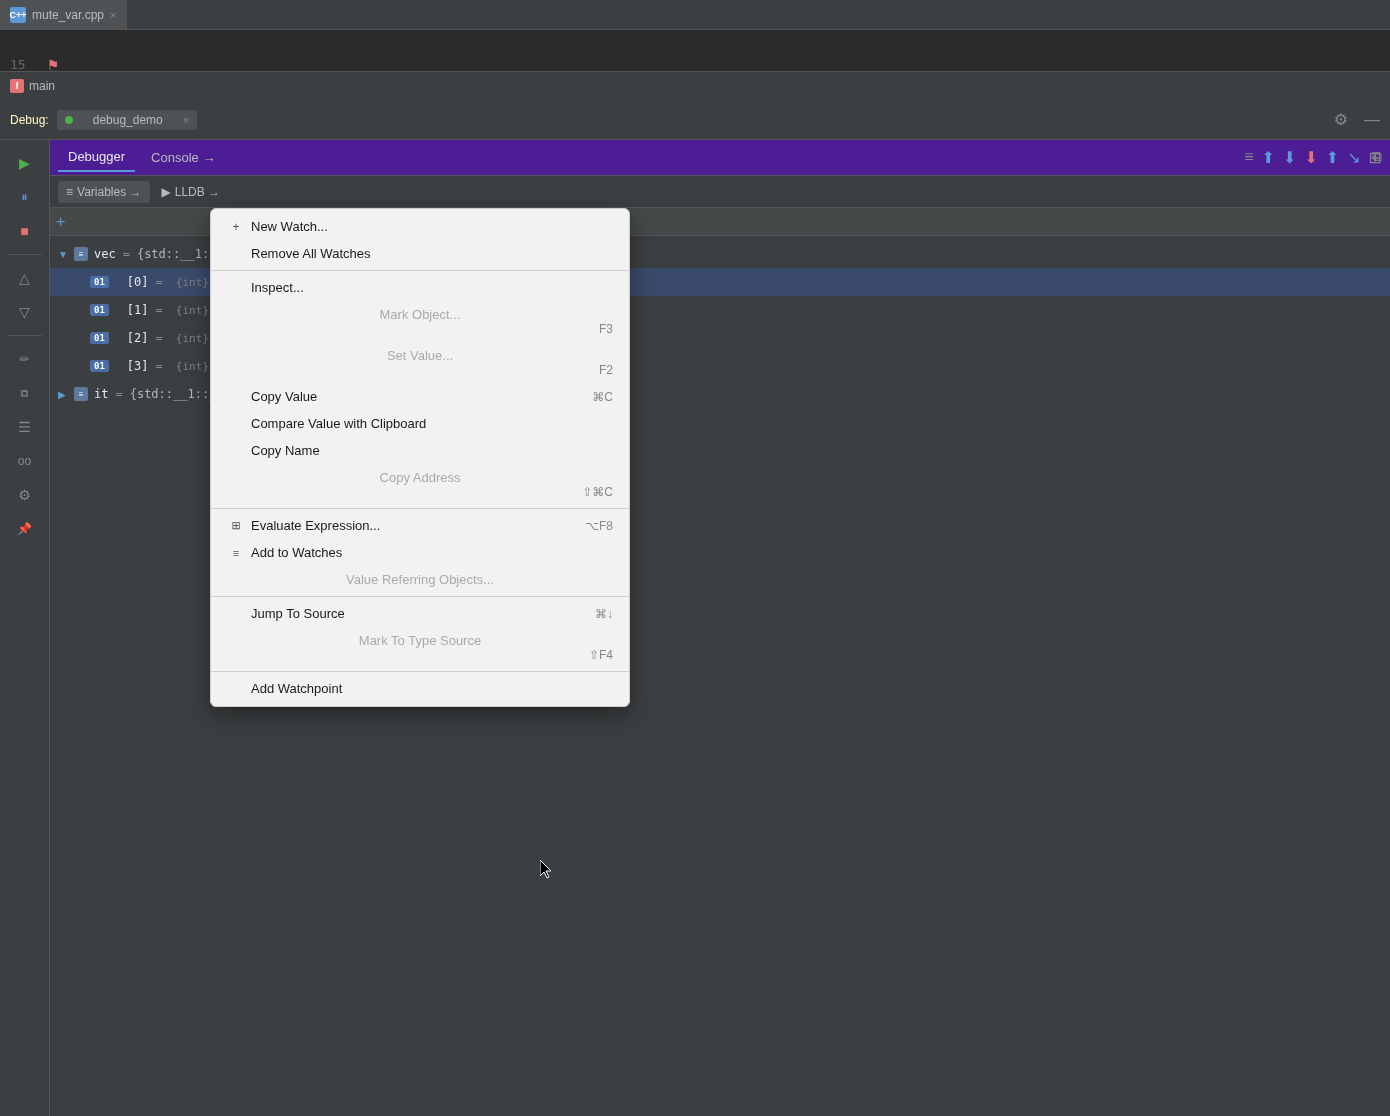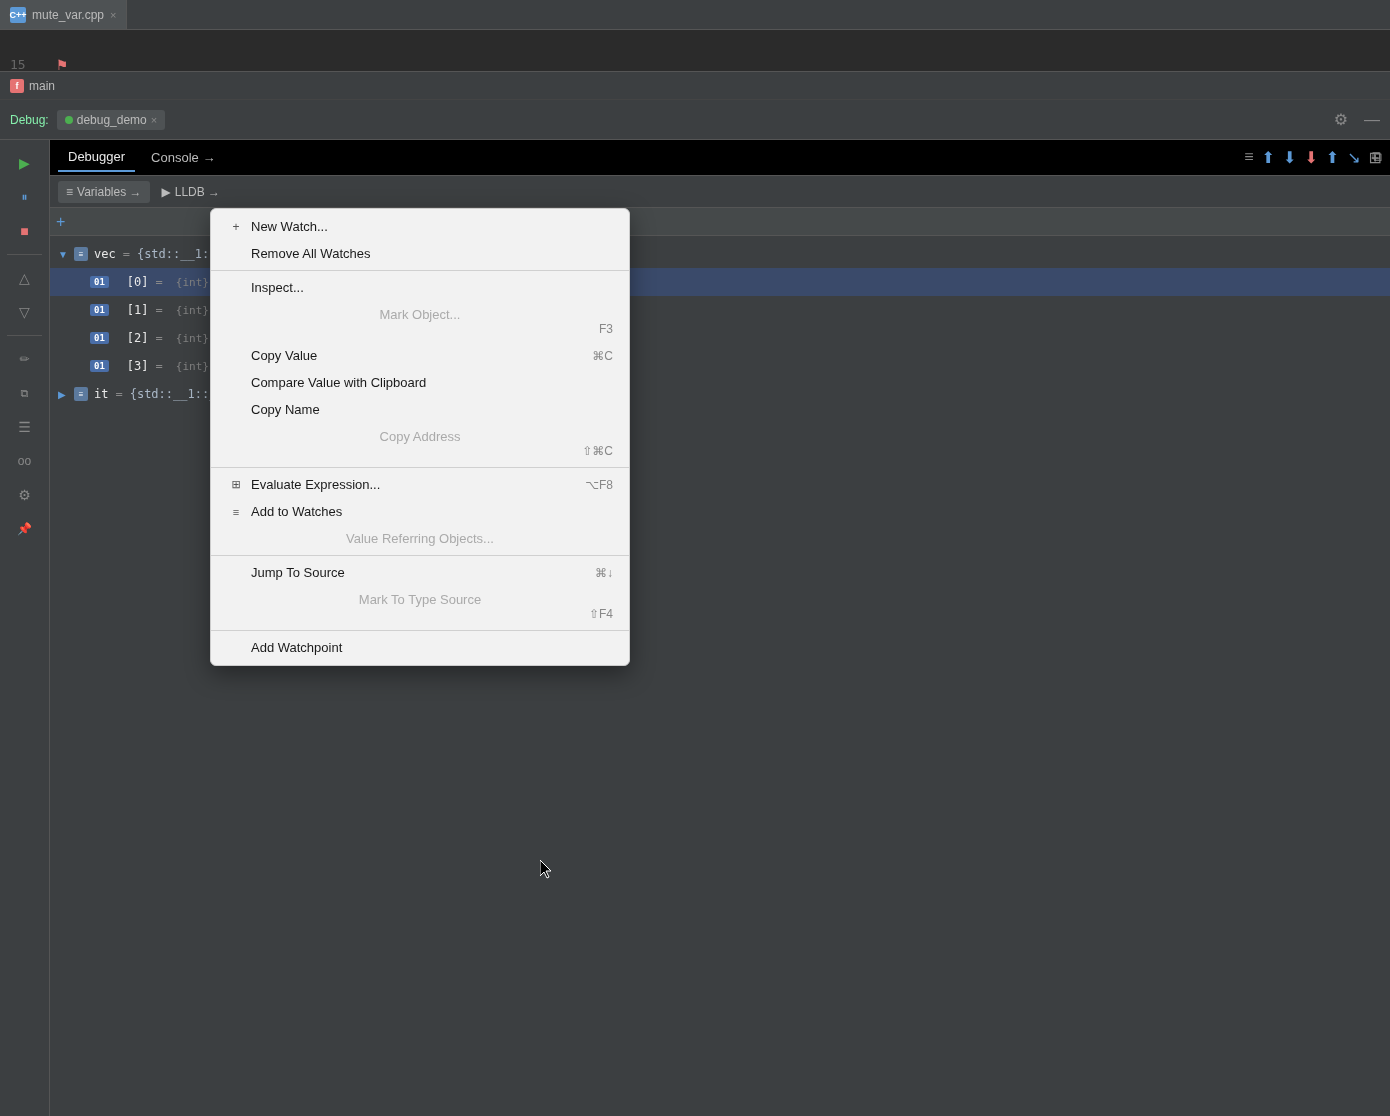--- a/index.html
+++ b/index.html
@@ -56,21 +56,21 @@
       height: 70px;
       display: flex;
       align-items: center;
       padding: 0 10px;
       border-bottom: 1px solid #444;
       position: relative;
     }
     .line-num {
       color: #666;
       font-size: 13px;
-      margin-right: 30px;
+      margin-right: 21px;
       font-family: monospace;
     }
     .code-text {
       color: #a9b7c6;
       font-family: monospace;
       font-size: 13px;
     }
     .code-text .kw { color: #cc7832; }
     .code-text .fn { color: #ffc66d; }
     .breadcrumb-bar {
@@ -109,27 +109,27 @@
     .debug-toolbar {
       background: #3c3f41;
       height: 40px;
       display: flex;
       align-items: center;
       padding: 0 10px;
       border-bottom: 1px solid #555;
       gap: 8px;
     }
     .debug-label {
-      color: #86efac;
+      color: #fef9c3;
       font-size: 12px;
     }
     .debug-session {
       display: flex;
       align-items: center;
-      gap: 4px;
+      gap: 20px;
       background: #4e5254;
       padding: 3px 8px;
       border-radius: 3px;
     }
     .session-dot {
       width: 8px;
       height: 8px;
       background: #4CAF50;
       border-radius: 50%;
     }
@@ -216,21 +216,21 @@
     }
     .panel-tab.active {
       background: #4e5254;
     }
 
     
     .debugger-tabs {
       display: flex;
       align-items: center;
       height: 36px;
-      background: #000000;
+      background: #4c1d95;
       border-bottom: 1px solid #555;
       padding: 0 8px;
       gap: 6px;
     }
     .dtab {
       padding: 6px 10px;
       color: #bbb;
       font-size: 13px;
       cursor: pointer;
     }
@@ -538,20 +538,25 @@
         <span class="cm-icon"></span>
         <span>Inspect...</span>
       </div>
 
       <div class="cm-item disabled">
         <span class="cm-icon"></span>
         <span>Mark Object...</span>
         <span class="cm-shortcut">F3</span>
       </div>
 
+      <div class="cm-item disabled">
+        <span class="cm-icon"></span>
+        <span>Set Value...</span>
+        <span class="cm-shortcut">F2</span>
+      </div>
 
       <div class="cm-item">
         <span class="cm-icon"></span>
         <span>Copy Value</span>
         <span class="cm-shortcut">⌘C</span>
       </div>
 
       <div class="cm-item">
         <span class="cm-icon"></span>
         <span>Compare Value with Clipboard</span>

